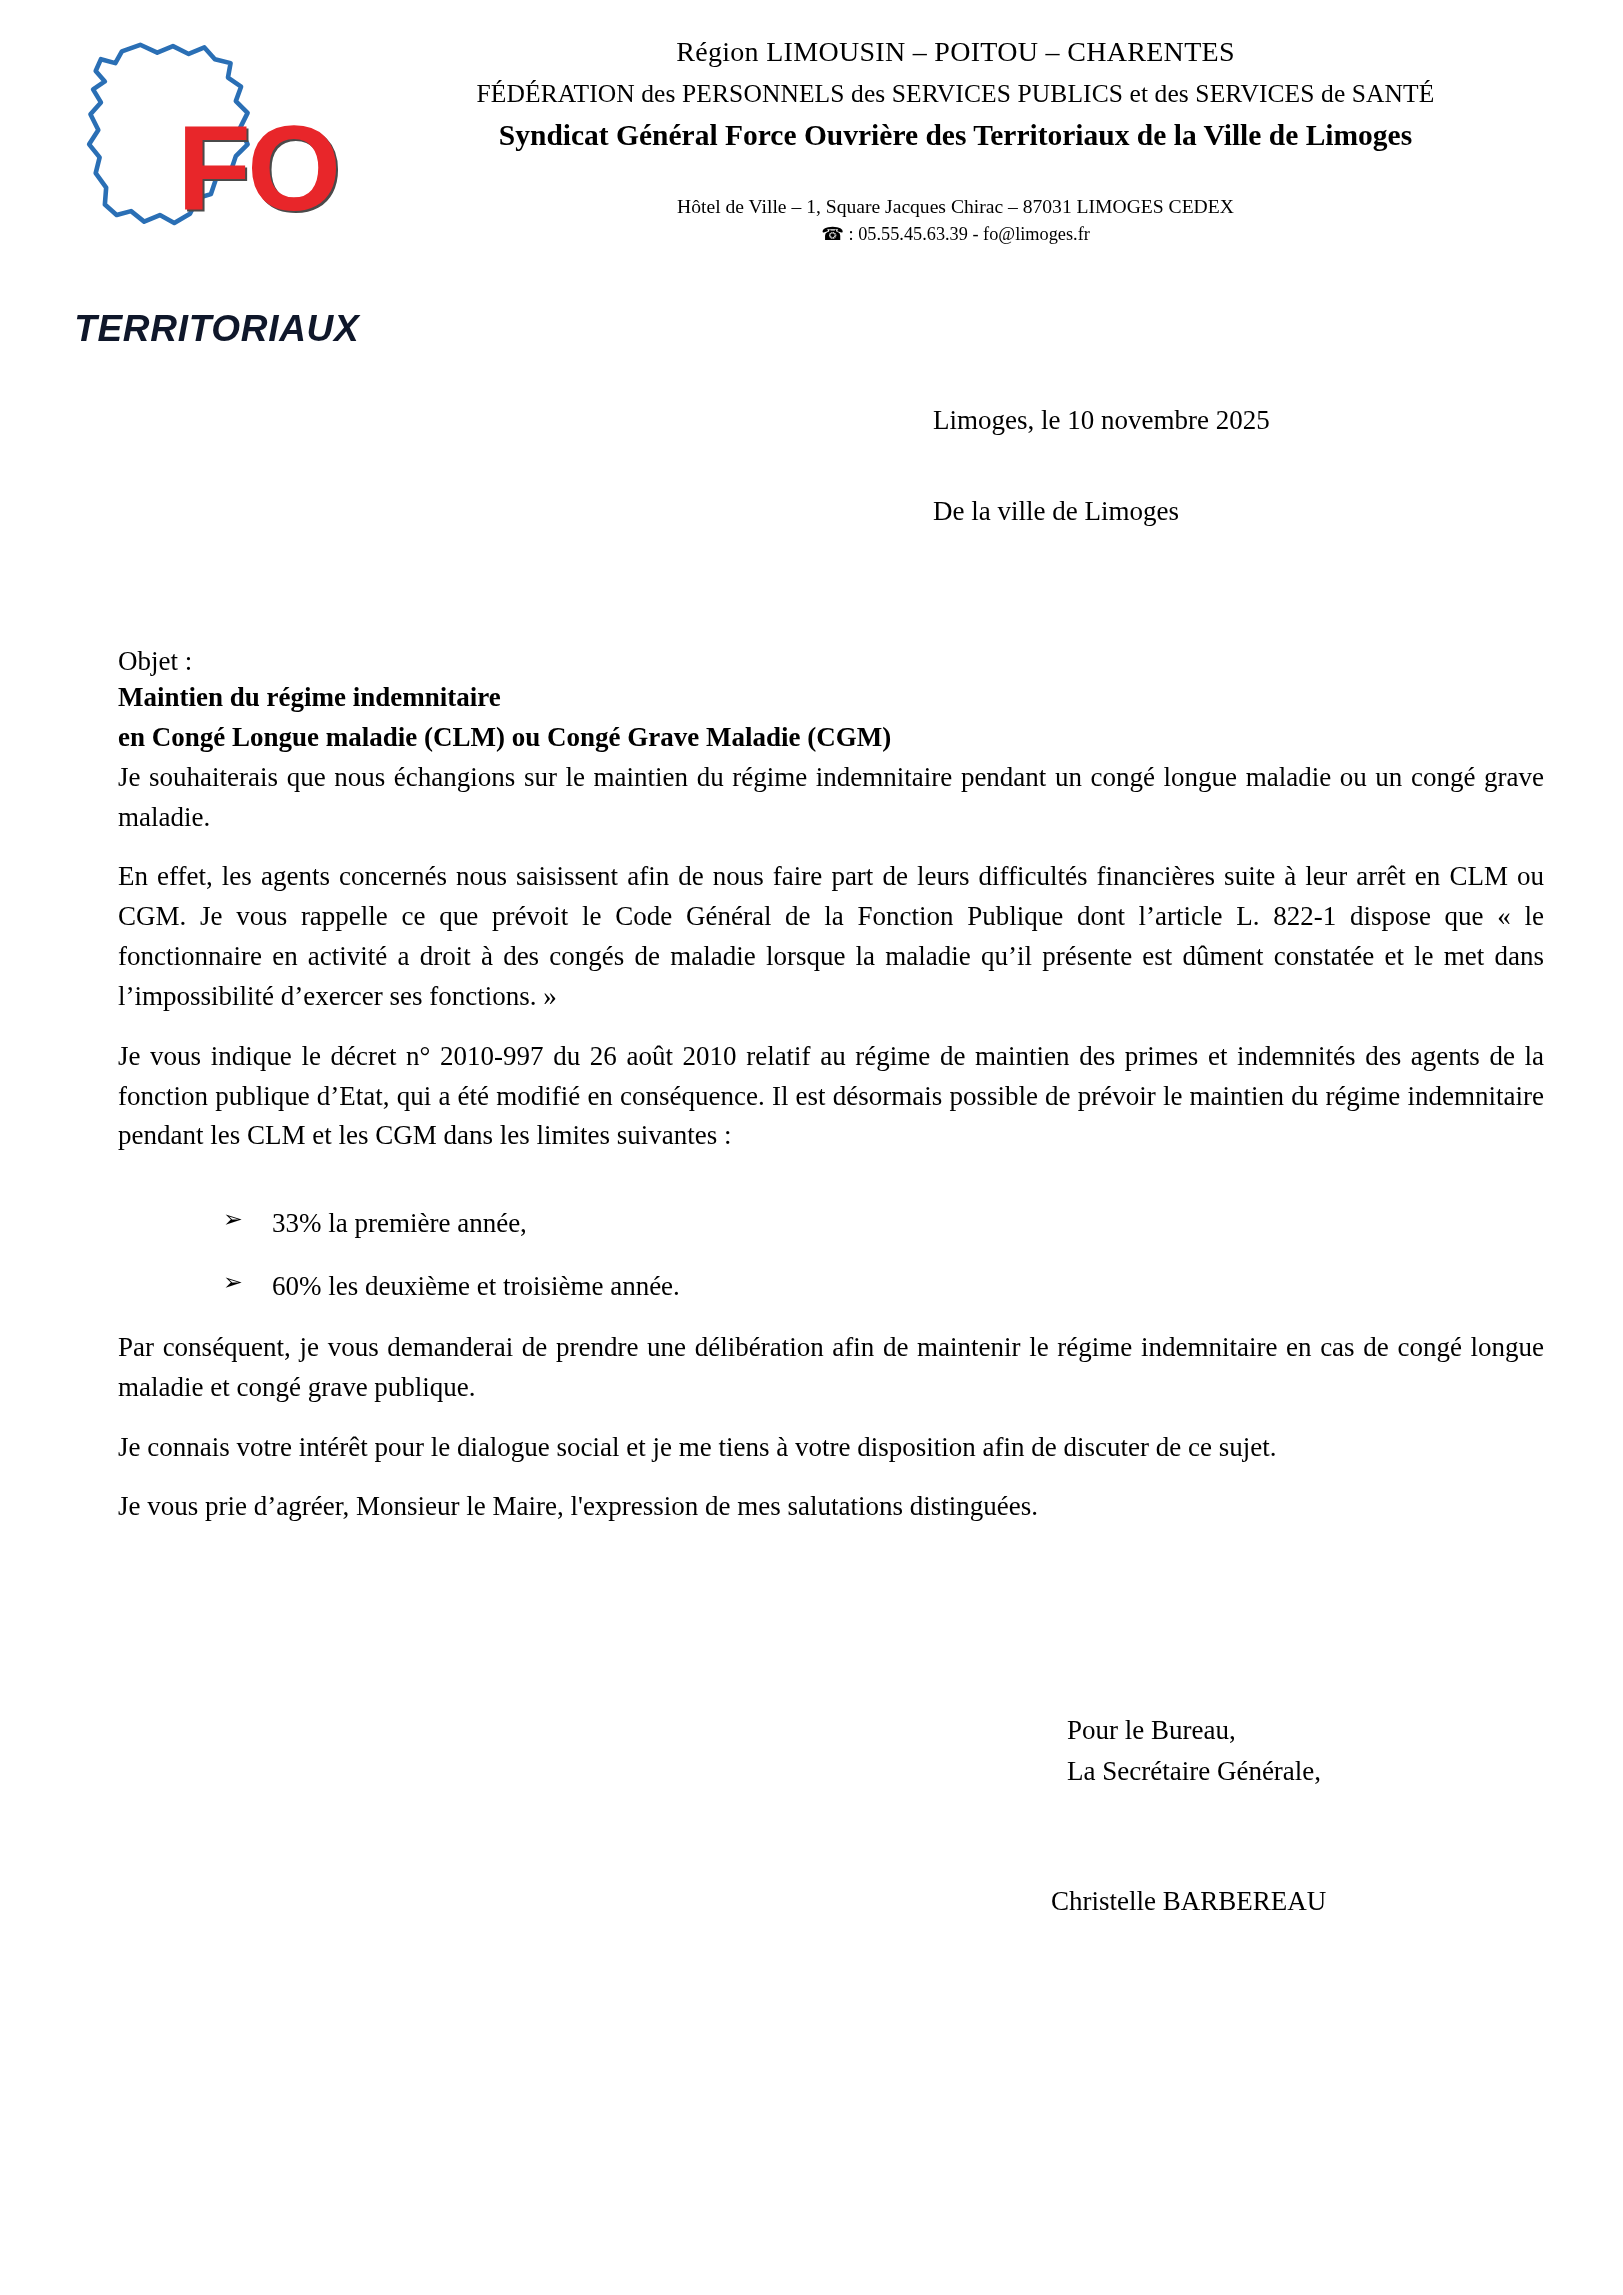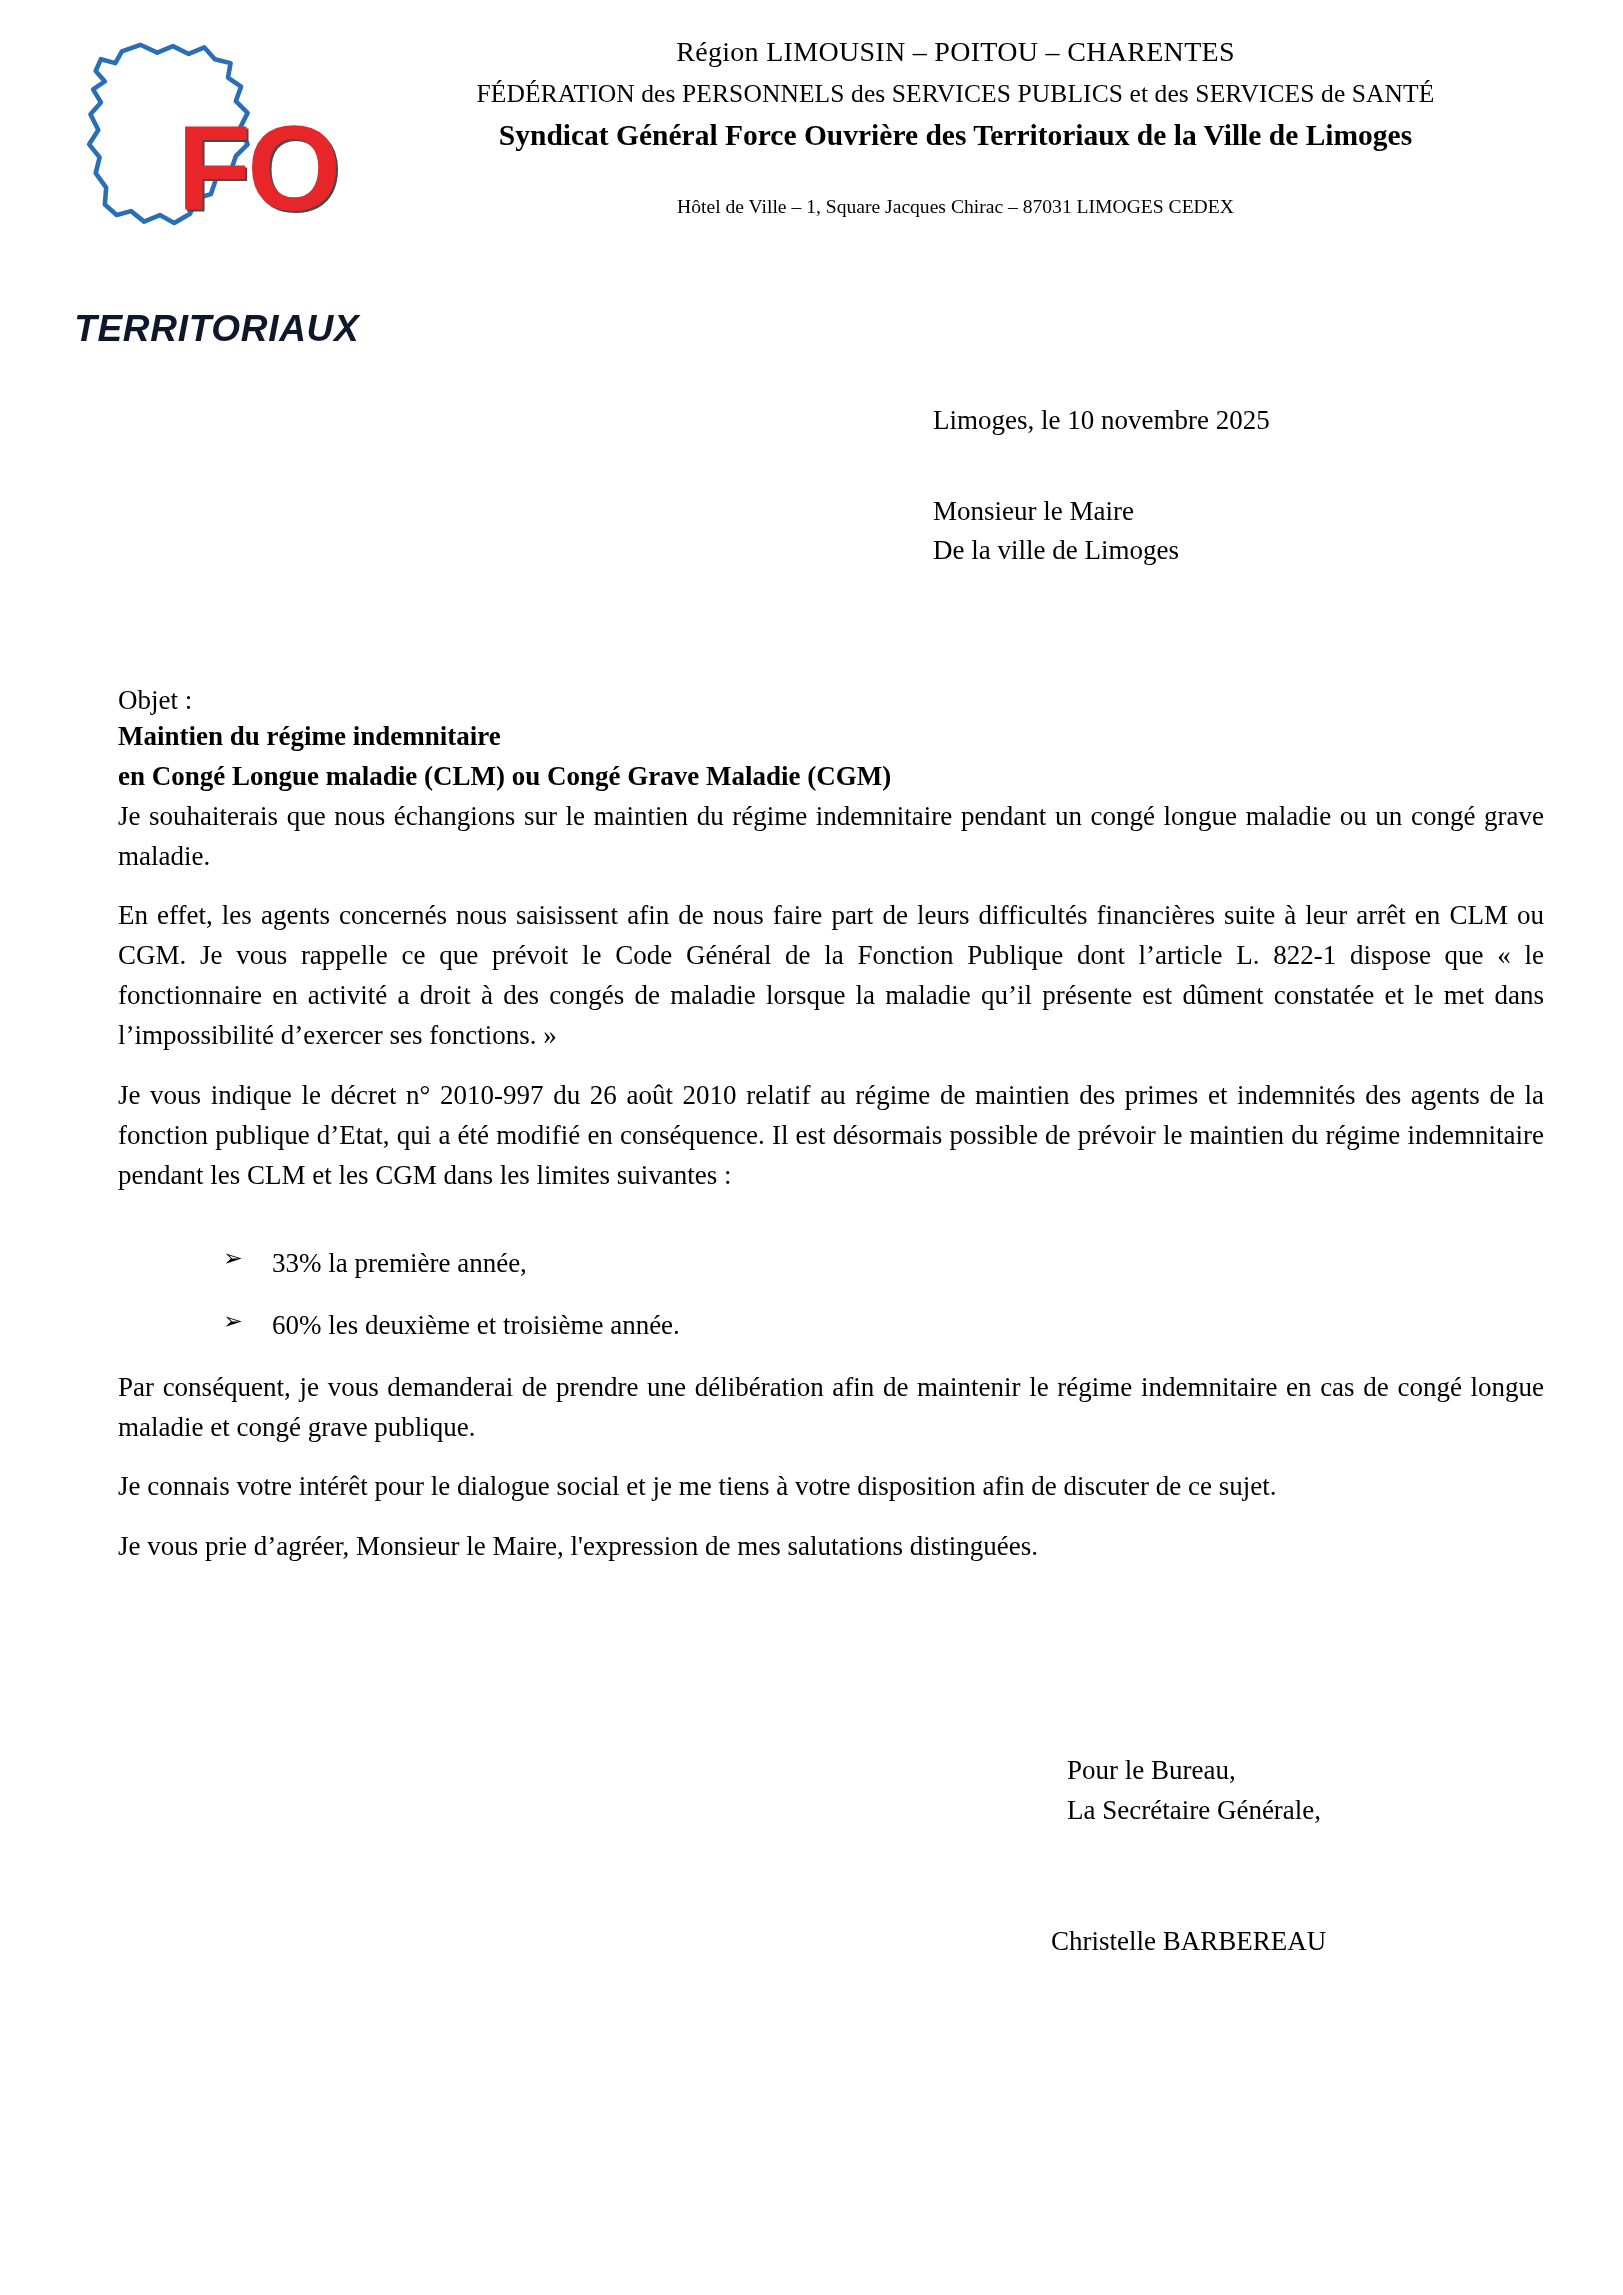--- a/index.html
+++ b/index.html
@@ -212,29 +212,32 @@
       </svg>
       <div class="logo-fo">FO</div>
       <div class="logo-territoriaux">TERRITORIAUX</div>
     </div>
 
     <div class="header-text">
       <div class="hdr-line1">Région LIMOUSIN – POITOU – CHARENTES</div>
       <div class="hdr-line2">FÉDÉRATION des PERSONNELS des SERVICES PUBLICS et des SERVICES de SANTÉ</div>
       <div class="hdr-line3">Syndicat Général Force Ouvrière des Territoriaux de la Ville de Limoges</div>
       <div class="hdr-line4">Hôtel de Ville – 1, Square Jacques Chirac – 87031 LIMOGES CEDEX</div>
+      <div class="hdr-line5">
+        <span class="phone-glyph">☎</span>
+        <span>: 05.55.45.63.39 - fo@limoges.fr</span>
+      </div>
     </div>
   </div>
 
   <div class="content">
 
     <div class="date-block">Limoges, le 10 novembre 2025</div>
 
     <div class="recipient-block">
-      <div>Monsieur le Maire</div>
       <div>De la ville de Limoges</div>
     </div>
 
     <div class="objet-block">
       <div class="objet-label">Objet :</div>
       <div class="objet-value">
         <div>Maintien du régime indemnitaire</div>
         <div>en Congé Longue maladie (CLM) ou Congé Grave Maladie (CGM)</div>
       </div>
     </div>

